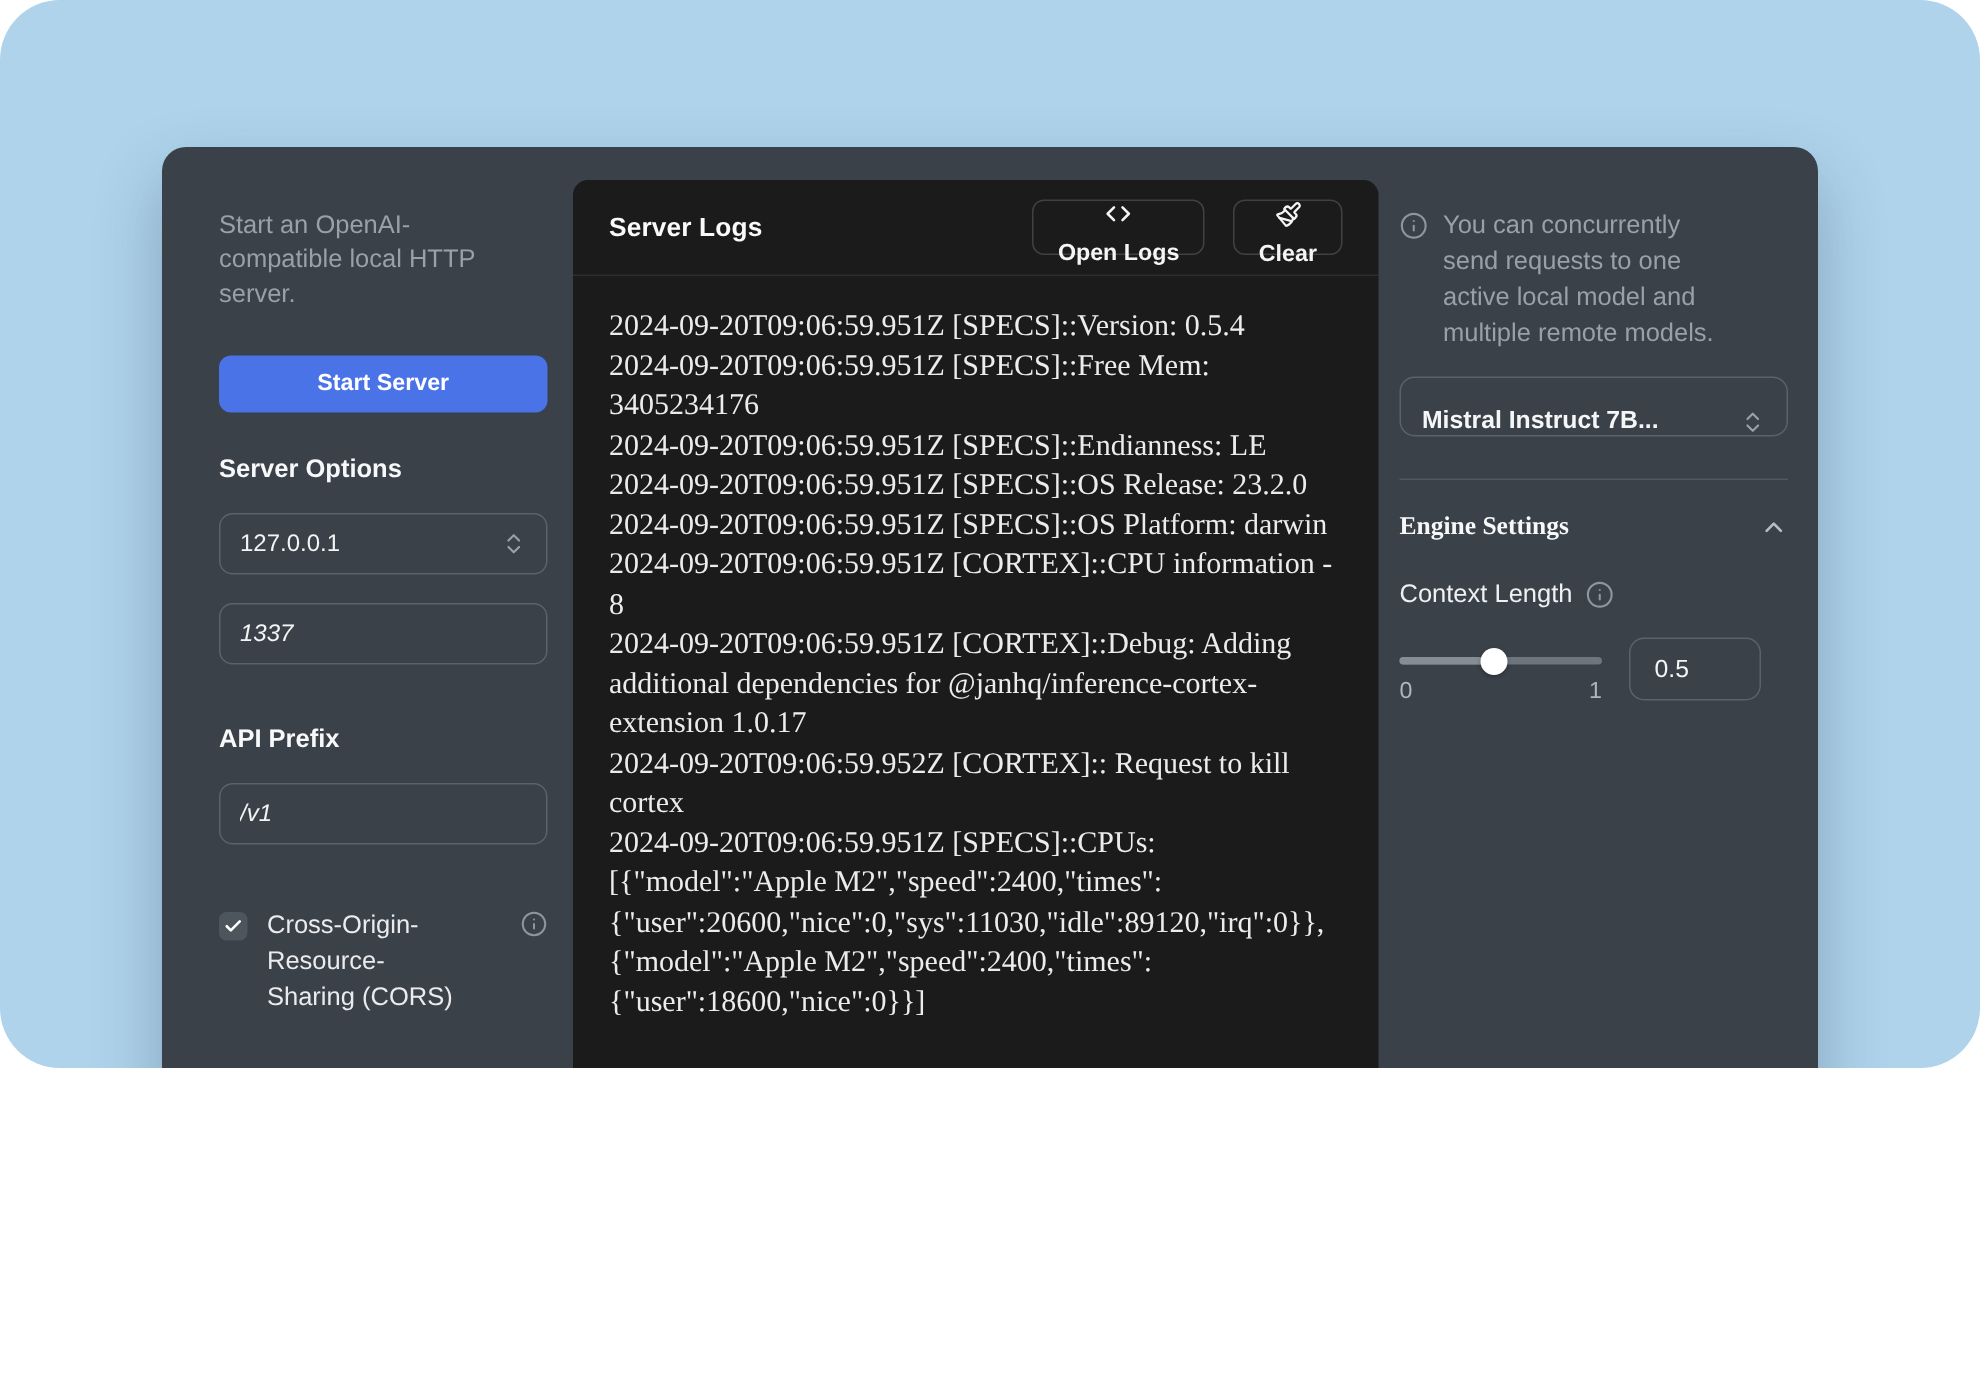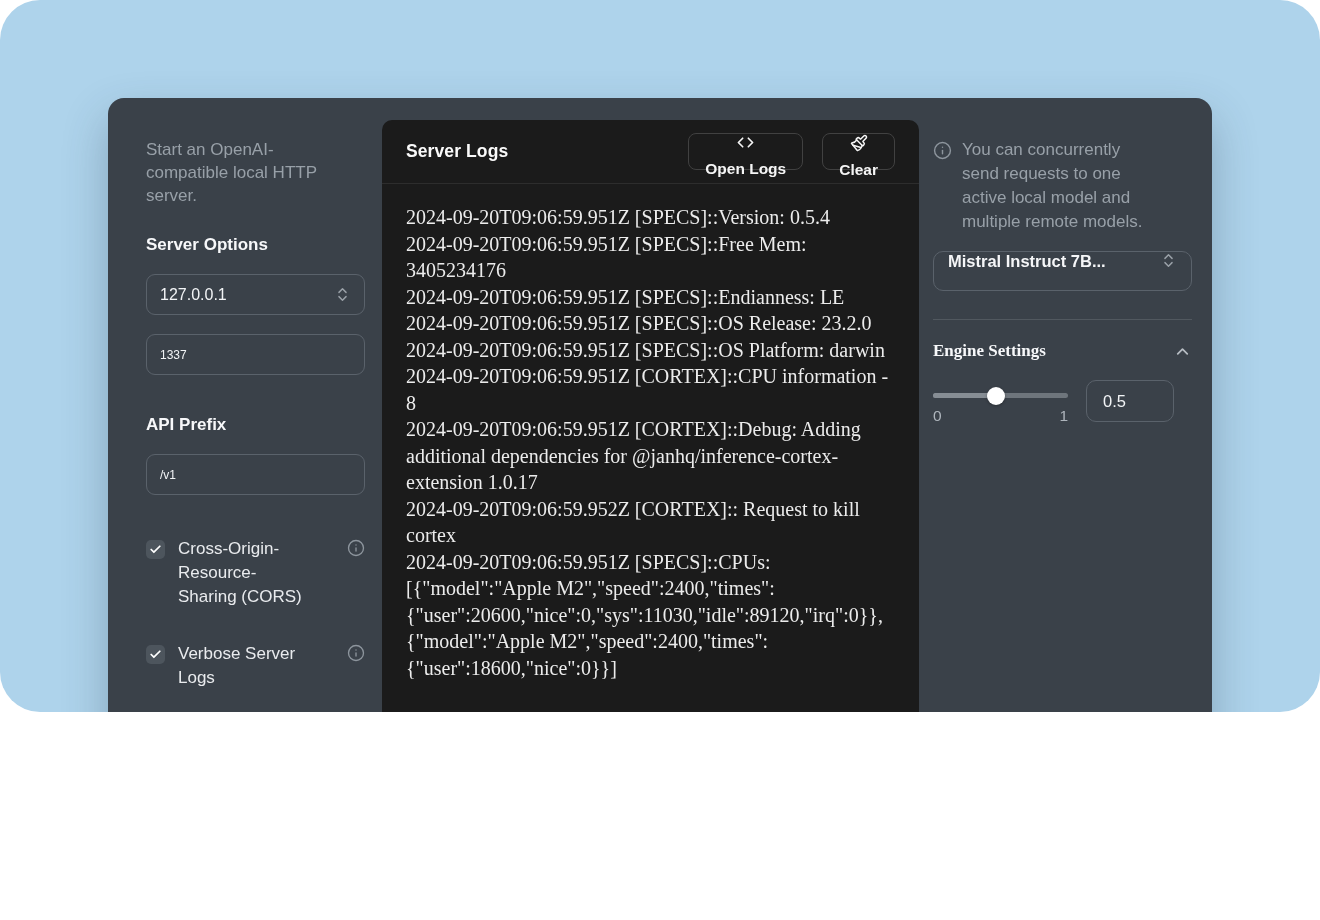--- a/index.html
+++ b/index.html
@@ -22,22 +22,22 @@
     font-family:inherit;
   }
   .h-section { color:#f7f8fa; font-weight:700; font-size:17px; }
   .mt-28 { margin-top:28px; } .mt-40 { margin-top:40px; }
   .field {
     margin-top:19px; width:100%; height:41px; border:1px solid #5a626b; border-radius:9px;
     display:flex; align-items:center; padding:0 13px; color:#f2f4f6; font-size:16px;
     background:transparent;
   }
   .field input {
-    background:transparent; border:none; outline:none; color:#f2f4f6; font-size:12px;
-    width:100%; font-family:inherit;
+    background:transparent; border:none; outline:none; color:#f2f4f6; font-size:16px;
+    width:100%; font-family:inherit;font-style:italic;
   }
   .field .chev { margin-left:auto; flex:none; display:flex; }
   .cb-row { display:flex; align-items:flex-start; }
   .cb-row.first { margin-top:42px; }
   .cb-row.second { margin-top:33px; }
   .checkbox {
     width:19px; height:19px; border-radius:5px; background:#4d555d; flex:none; margin-top:3px;
     display:flex; align-items:center; justify-content:center; cursor:pointer;
   }
   .cb-label { margin-left:13px; width:130px; color:#e9ebee; font-size:17px; line-height:24px; white-space:pre-line; }
@@ -63,21 +63,21 @@
     font-size:20px; line-height:26.5px; color:#ececec;
     white-space:pre-wrap; overflow-wrap:break-word;
   }
 
   
   .col-right { width:259px; margin-left:14px; flex:none; }
   .info-row { margin-top:18px; display:flex; align-items:flex-start; gap:10px; }
   .info-text { color:#98a0a8; font-size:17px; line-height:24px; white-space:pre-line; flex:1; }
   .model-select {
     margin-top:17px; width:100%; height:40px; border:1px solid #5a626b; border-radius:10px;
-    display:flex; align-items:flex-start; padding:0 14px; color:#f5f6f8; font-size:16.5px; font-weight:600;
+    display:flex; align-items:flex-end; padding:0 14px; color:#f5f6f8; font-size:16.5px; font-weight:600;
     cursor:pointer;
   }
   .model-select .chev { margin-left:auto; display:flex; }
   .divider { margin-top:28px; border-top:1px solid rgba(255,255,255,.12); }
   .engine-row { margin-top:21px; display:flex; align-items:flex-end; cursor:pointer;font-family:Liberation Serif, serif; }
   .engine-row .h-section { font-size:17px; }
   .engine-row .chev-up { margin-left:auto; display:flex; }
   .ctx-row { margin-top:25px; display:flex; align-items:center; gap:9px; color:#eef0f2; font-size:17px; }
   .slider-section { margin-top:19px; display:flex; align-items:flex-start; gap:18px; }
   .slider-wrap { width:135px; }
@@ -99,20 +99,21 @@
 <body>
 
 <div class="canvas">
   <div class="panel">
 
     <div class="col-left">
       <div class="description">Start an OpenAI-
 compatible local HTTP
 server.</div>
 
+      <button class="btn-start">Start Server</button>
 
       <div class="h-section mt-28">Server Options</div>
 
       <div class="field">
         <span>127.0.0.1</span>
         <span class="chev">
           <svg width="17" height="17" viewBox="0 0 24 24" fill="none" stroke="#9aa1a8" stroke-width="2" stroke-linecap="round" stroke-linejoin="round">
               <path d="m7 15 5 5 5-5"></path>
               <path d="m7 9 5-5 5 5"></path>
             </svg>
@@ -228,20 +229,30 @@
 
       <div class="engine-row">
         <span class="h-section">Engine Settings</span>
         <span class="chev-up">
           <svg width="19" height="19" viewBox="0 0 24 24" fill="none" stroke="#b7bdc3" stroke-width="2.2" stroke-linecap="round" stroke-linejoin="round">
               <path d="m18 15-6-6-6 6"></path>
             </svg>
         </span>
       </div>
 
+      <div class="ctx-row">
+        <span>Context Length</span>
+        <span>
+          <svg width="19" height="19" viewBox="0 0 24 24" fill="none" stroke="#8d959d" stroke-width="1.8" stroke-linecap="round">
+              <circle cx="12" cy="12" r="10"></circle>
+              <path d="M12 16v-4"></path>
+              <path d="M12 8h.01"></path>
+            </svg>
+        </span>
+      </div>
 
       <div class="slider-section">
         <div class="slider-wrap">
           <div class="track">
             <div class="track-fill" style="width: 47%;"></div>
             <div class="thumb" style="left: 47%;"></div>
           </div>
           <div class="minmax">
             <span>0</span>
             <span>1</span>

